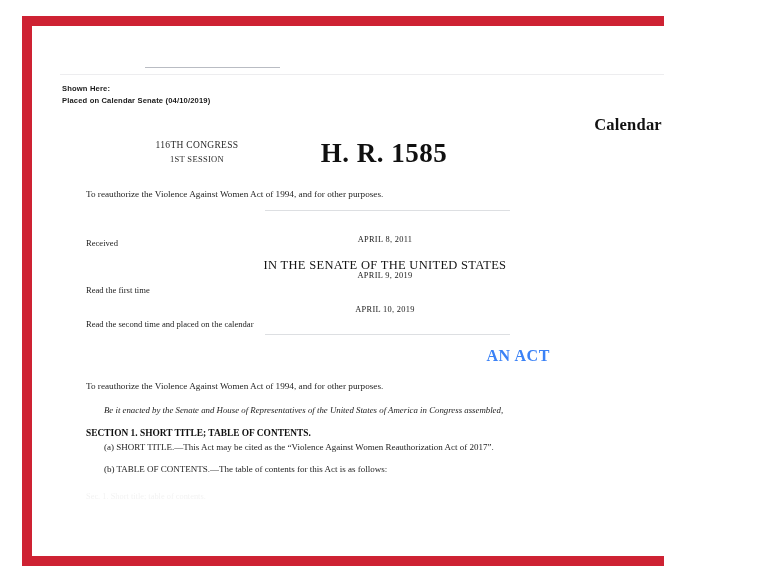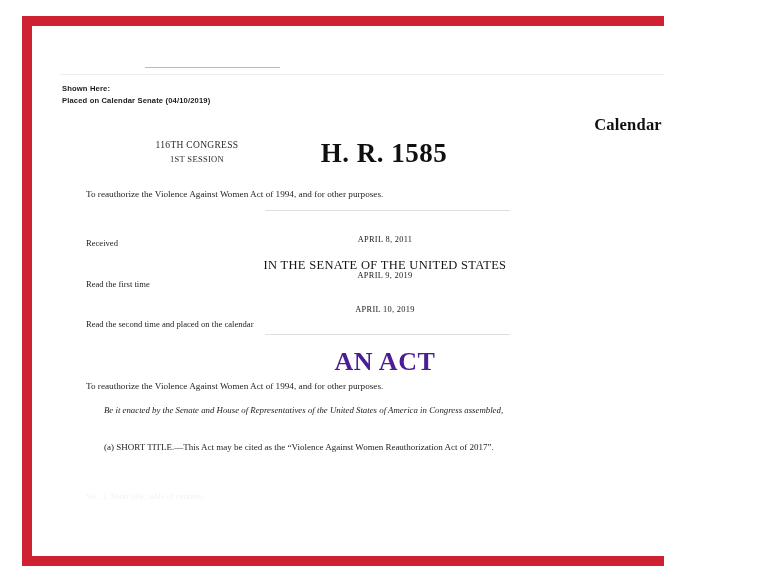--- a/index.html
+++ b/index.html
@@ -140,32 +140,32 @@
   .date-2 { top: 245px; }
   .date-3 { top: 279px; }
 
   .action {
     position: absolute;
     left: 54px;
     font-size: 8.6px;
     color: #1d1d1d;
   }
   .action-1 { top: 212px; }
-  .action-2 { top: 253px; }
+  .action-2 { top: 259px; }
   .action-3 { top: 293px; }
 
   .an-act {
     position: absolute;
     left: 188px;
     top: 321px;
     width: 330px;
-    text-align: center;
-    font-size: 26px;
-    font-weight: bold;
-    color: #4c1d95;
+    text-align: right;
+    font-size: 16px;
+    font-weight: bold;
+    color: #3b82f6;
     letter-spacing: 0.6px;
   }
 
   .purpose-2 {
     position: absolute;
     left: 54px;
     top: 355px;
     font-size: 9.2px;
     color: #1d1d1d;
   }
@@ -255,19 +255,21 @@
     <div class="action action-3">Read the second time and placed on the calendar</div>
 
     <div class="rule rule-anact"></div>
 
     <div class="an-act">AN ACT</div>
 
     <div class="purpose-2">To reauthorize the Violence Against Women Act of 1994, and for other purposes.</div>
 
     <div class="enacting">Be it enacted by the Senate and House of Representatives of the United States of America in Congress assembled,</div>
 
+    <div class="section-head">SECTION 1. SHORT TITLE; TABLE OF CONTENTS.</div>
 
     <div class="subsec subsec-a sc-mixed">(a) SHORT TITLE.—This Act may be cited as the “Violence Against Women Reauthorization Act of 2017”.</div>
+    <div class="subsec subsec-b sc-mixed">(b) TABLE OF CONTENTS.—The table of contents for this Act is as follows:</div>
 
     <div class="toc-fade">Sec. 1. Short title; table of contents.</div>
 
   </div>
 </div>
 
 </body></html>

